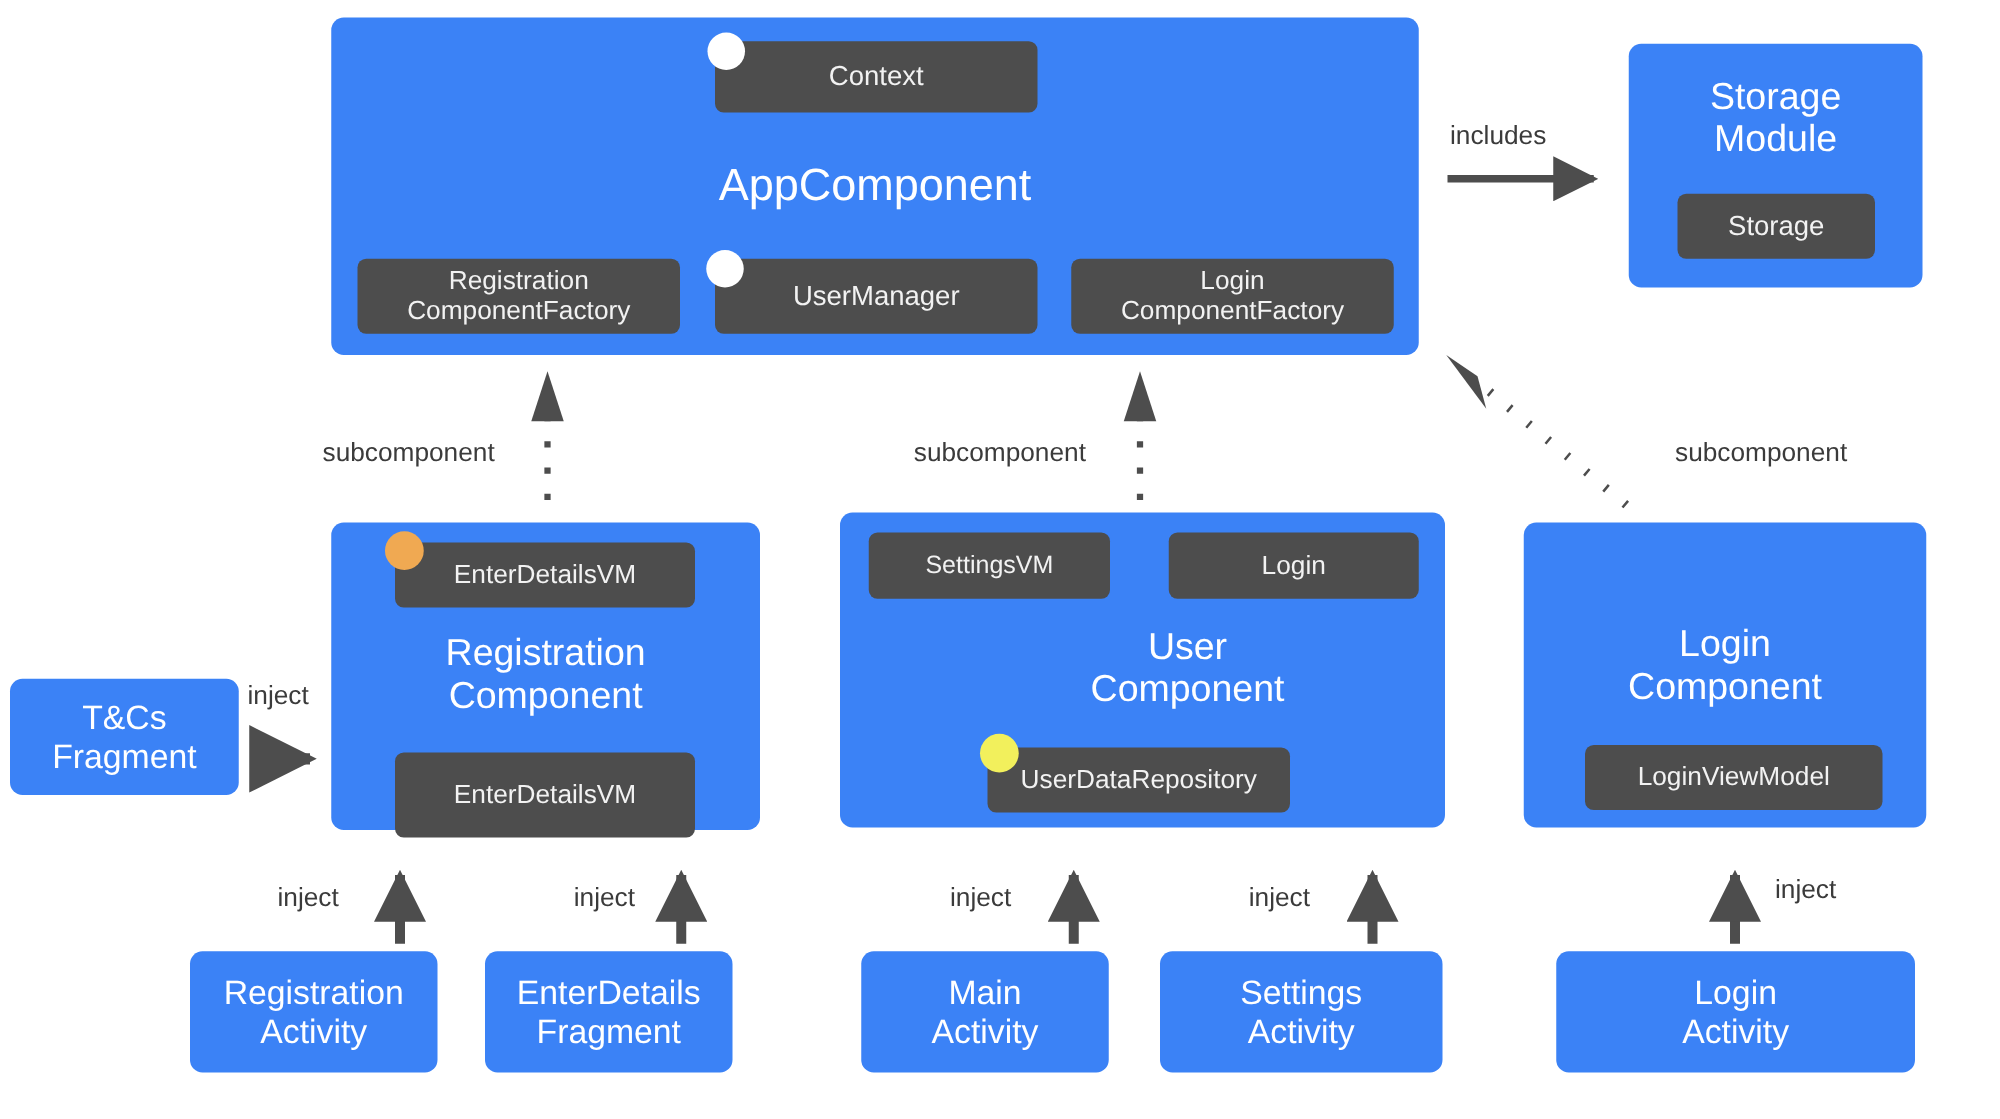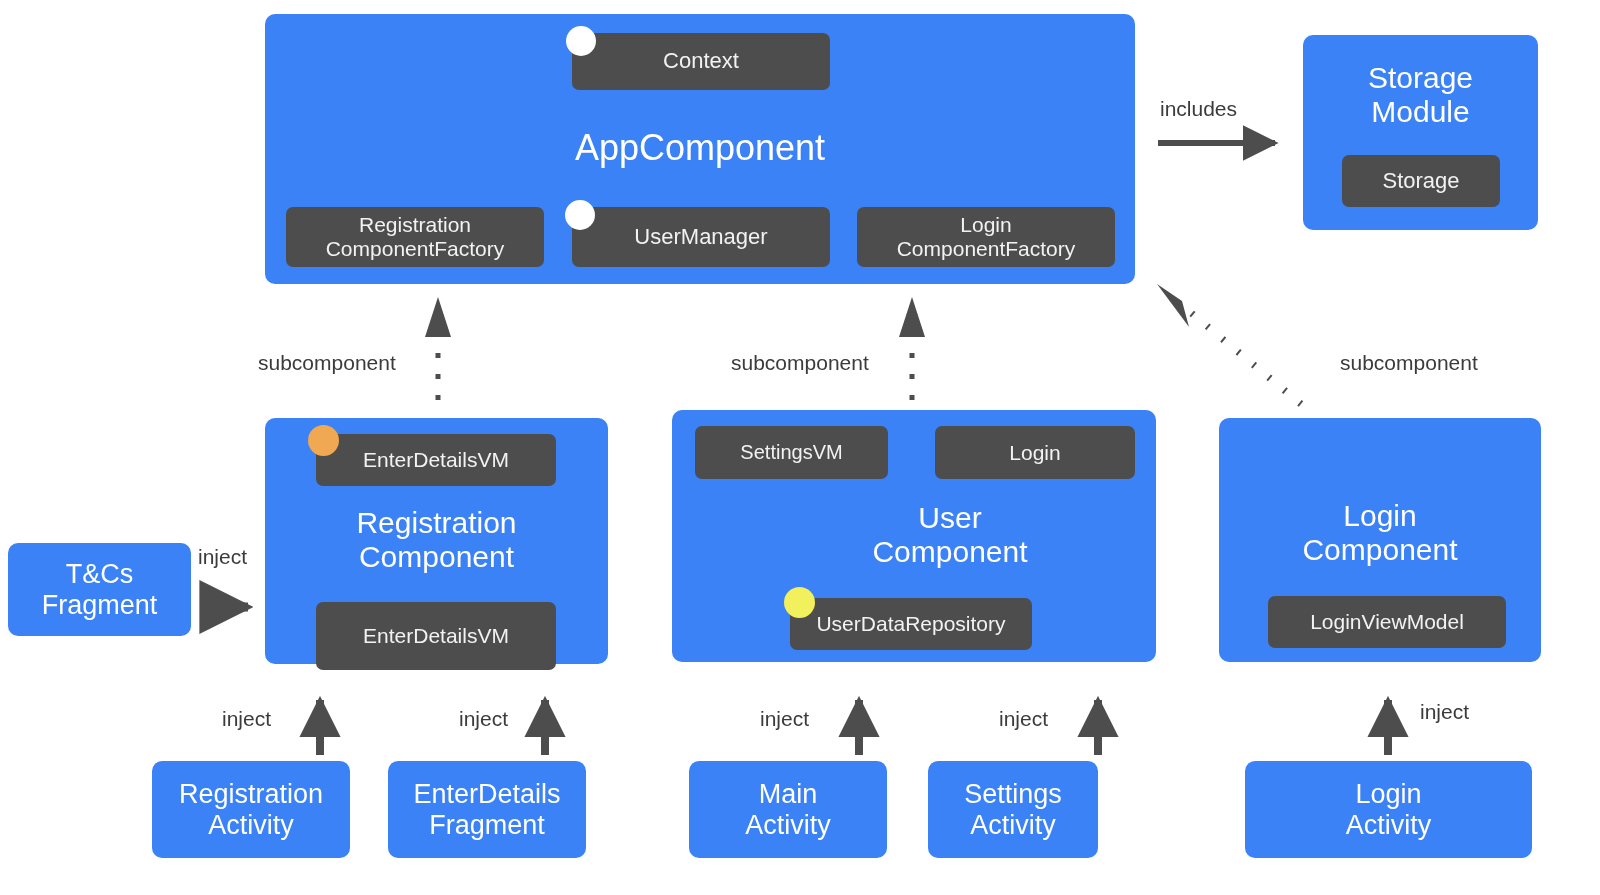--- a/index.html
+++ b/index.html
@@ -241,21 +241,21 @@
   <div class="node green z3" style="left:388px; top:761px; width:198px; height:97px; font-size:27px; white-space:pre-line;">
     <span style="white-space:pre-line;">EnterDetails
 Fragment</span>
   </div>
 
   <div class="node green z3" style="left:689px; top:761px; width:198px; height:97px; font-size:27px; white-space:pre-line;">
     <span style="white-space:pre-line;">Main
 Activity</span>
   </div>
 
-  <div class="node green z3" style="left:928px; top:761px; width:170px; height:97px; font-size:27px; white-space:pre-line;">
+  <div class="node green z3" style="left:928px; top:761px; width:226px; height:97px; font-size:27px; white-space:pre-line;">
     <span style="white-space:pre-line;">Settings
 Activity</span>
   </div>
 
   <div class="node green z3" style="left:1245px; top:761px; width:287px; height:97px; font-size:27px; white-space:pre-line;">
     <span style="white-space:pre-line;">Login
 Activity</span>
   </div>
 
 </div>

